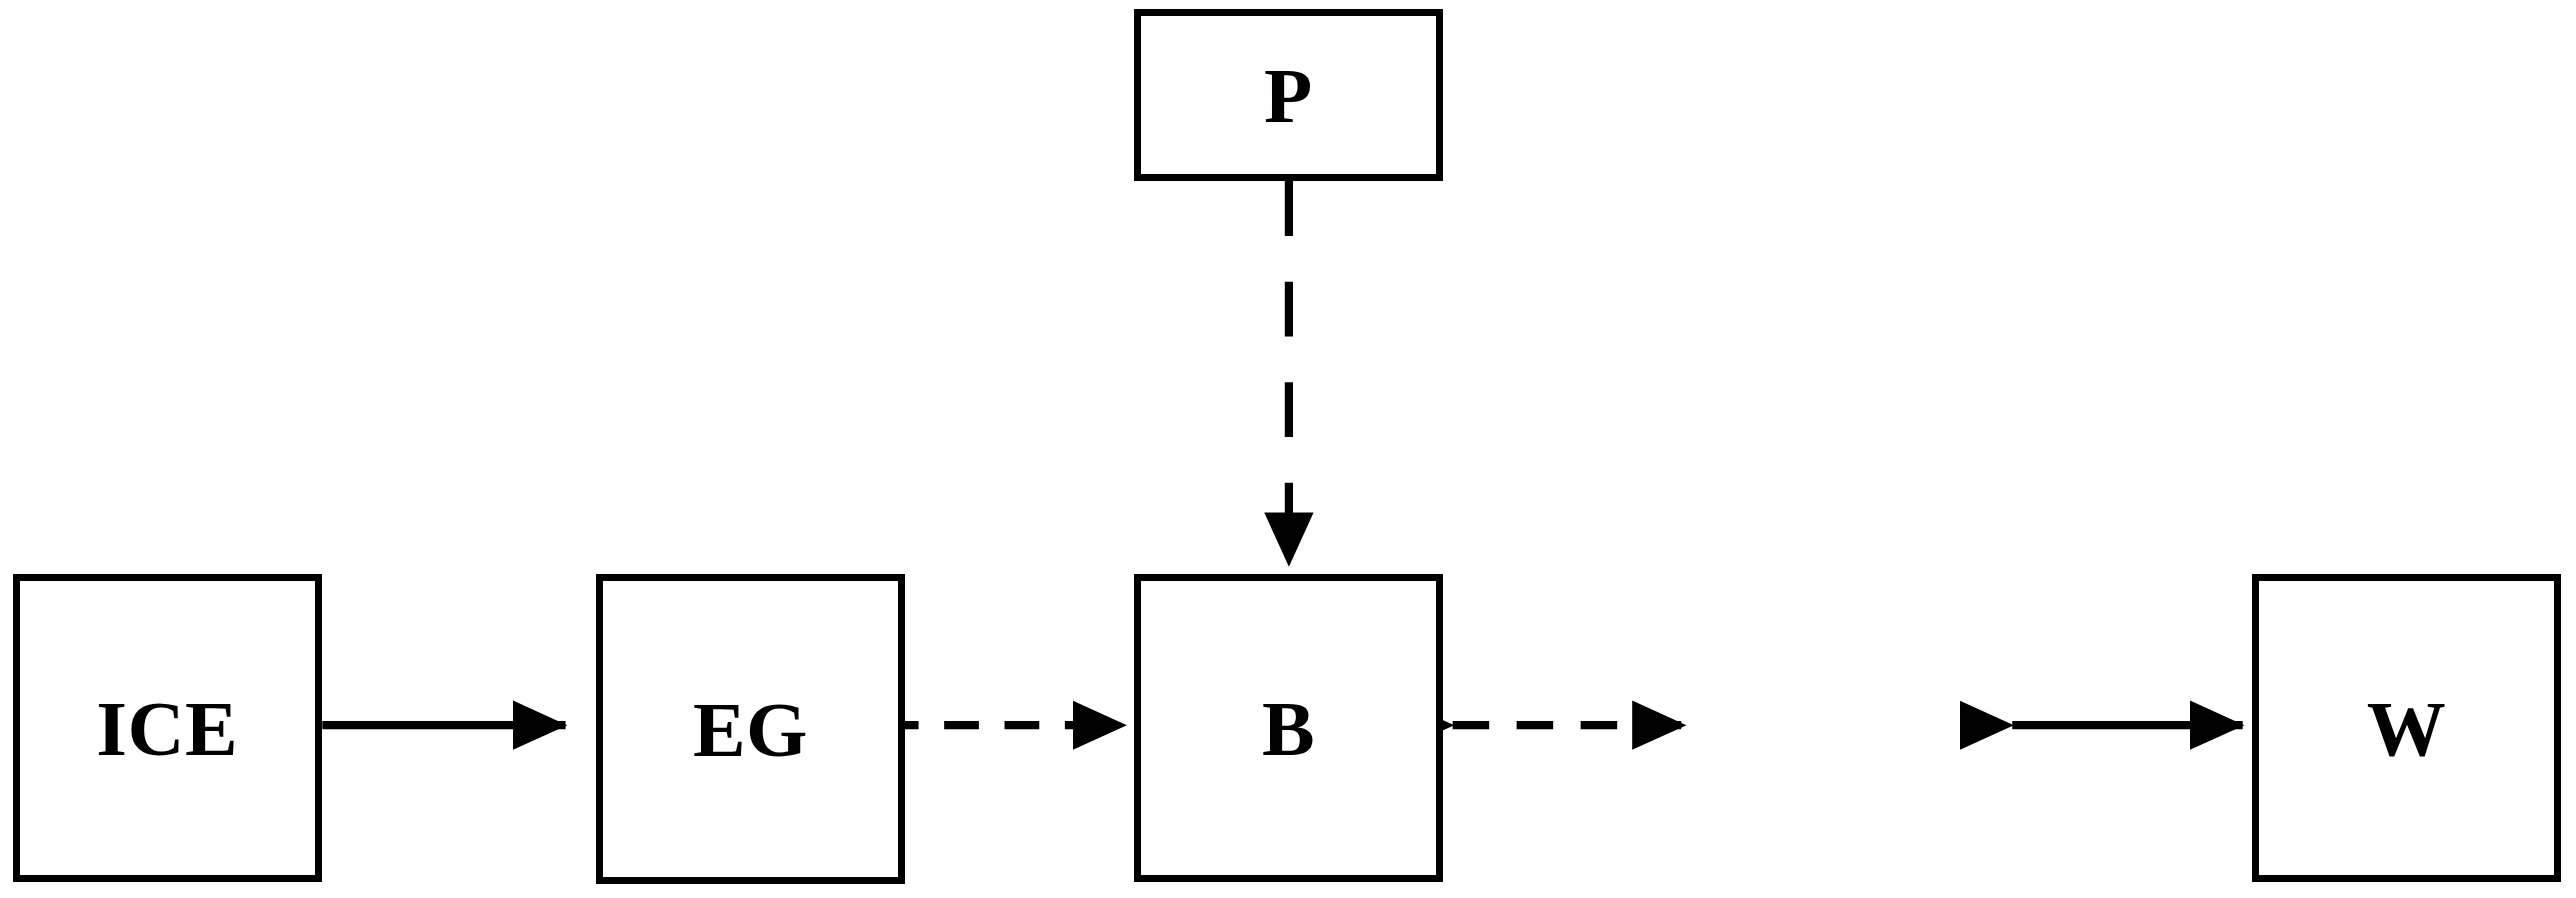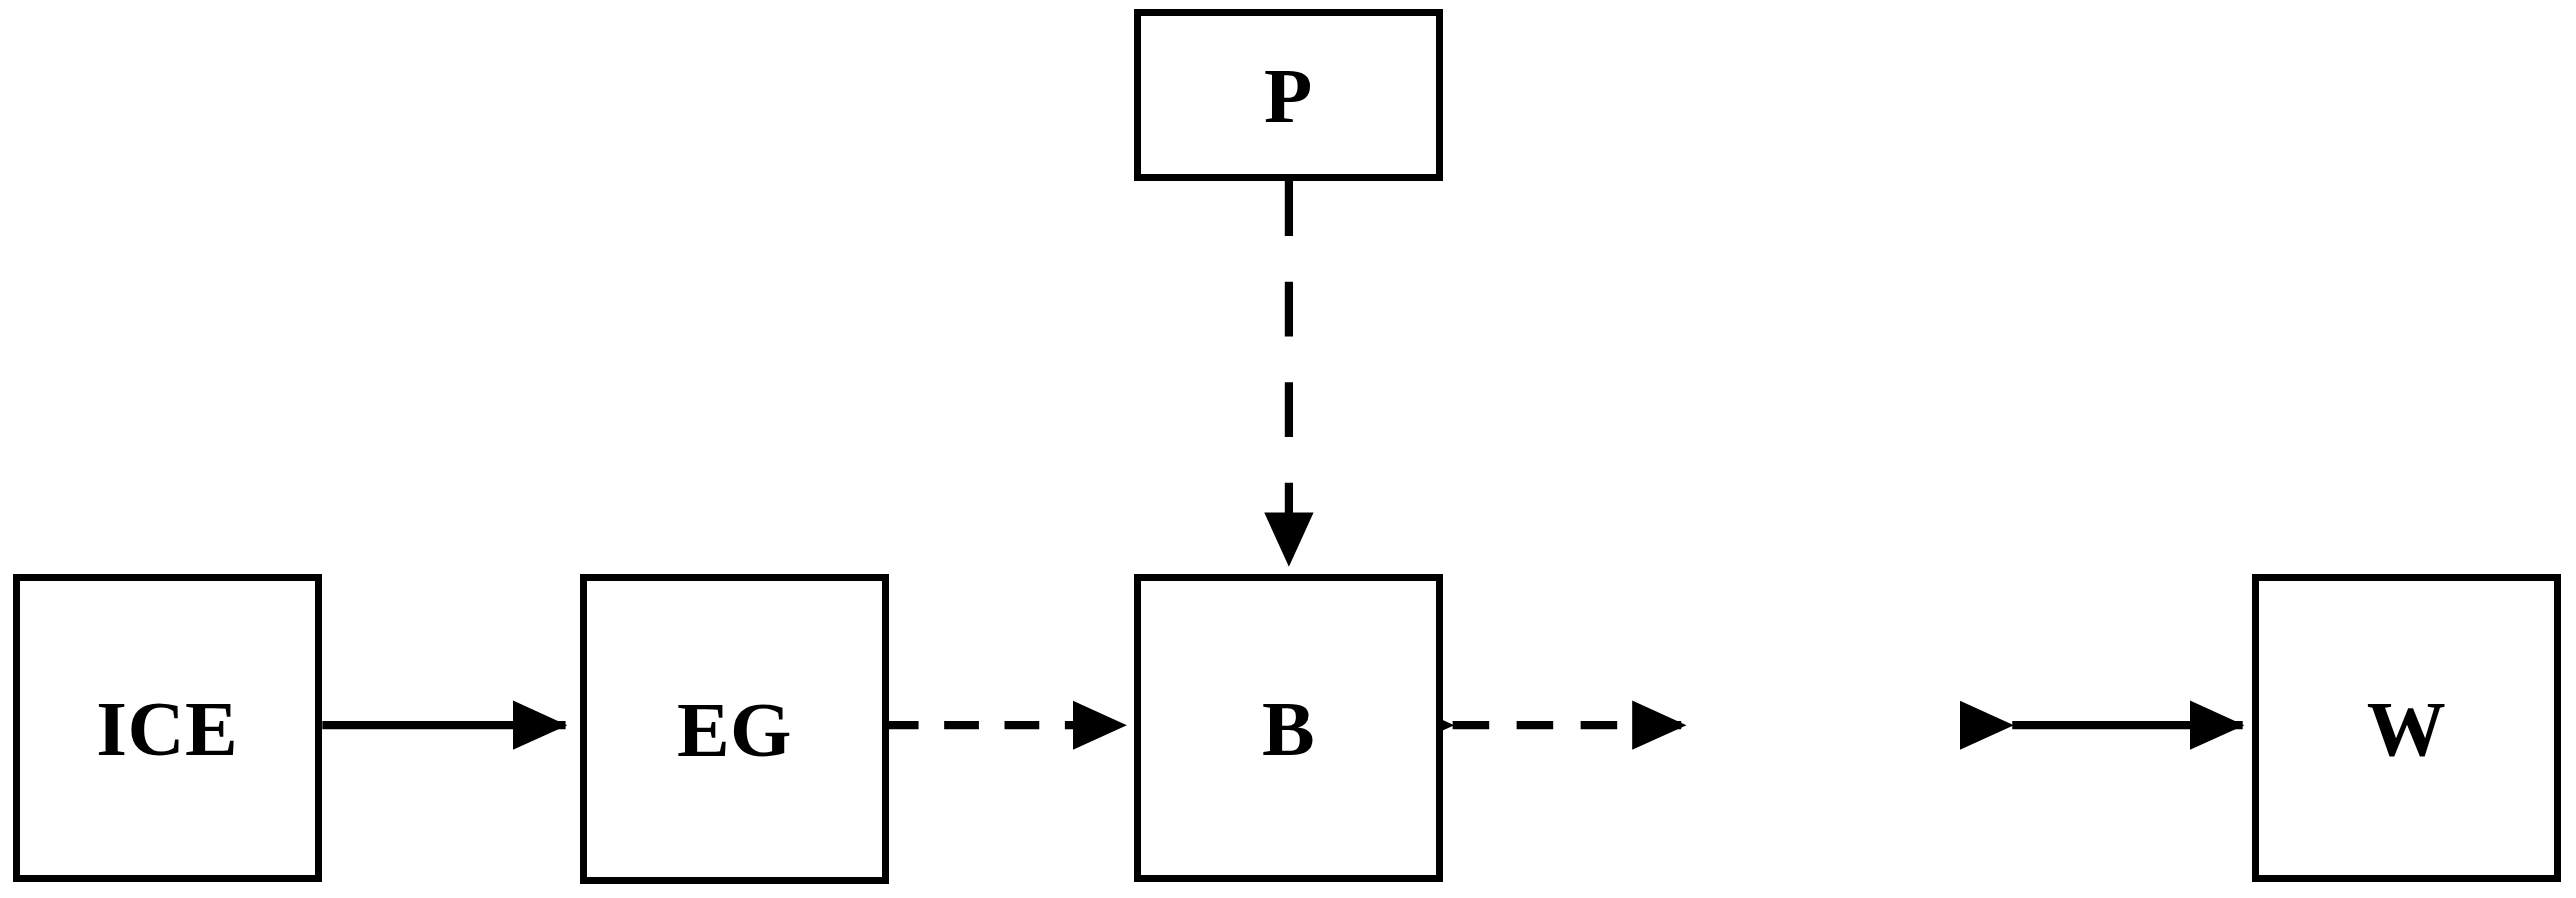--- a/index.html
+++ b/index.html
@@ -83,21 +83,21 @@
   </svg>
 
   <div class="node-box" style="left:1134px; top:9.1px; width:309px; height:172px;">
     <span class="node-label">P</span>
   </div>
 
   <div class="node-box" style="left:12.8px; top:574px; width:309px; height:308px;">
     <span class="node-label">ICE</span>
   </div>
 
-  <div class="node-box" style="left:580px; top:574px; width:309px; height:310px;">
+  <div class="node-box" style="left:596px; top:574px; width:309px; height:310px;">
     <span class="node-label">EG</span>
   </div>
 
   <div class="node-box" style="left:1134px; top:574px; width:309px; height:308px;">
     <span class="node-label">B</span>
   </div>
 
 
   <div class="node-box" style="left:2252px; top:574px; width:309px; height:308px;">
     <span class="node-label">W</span>

